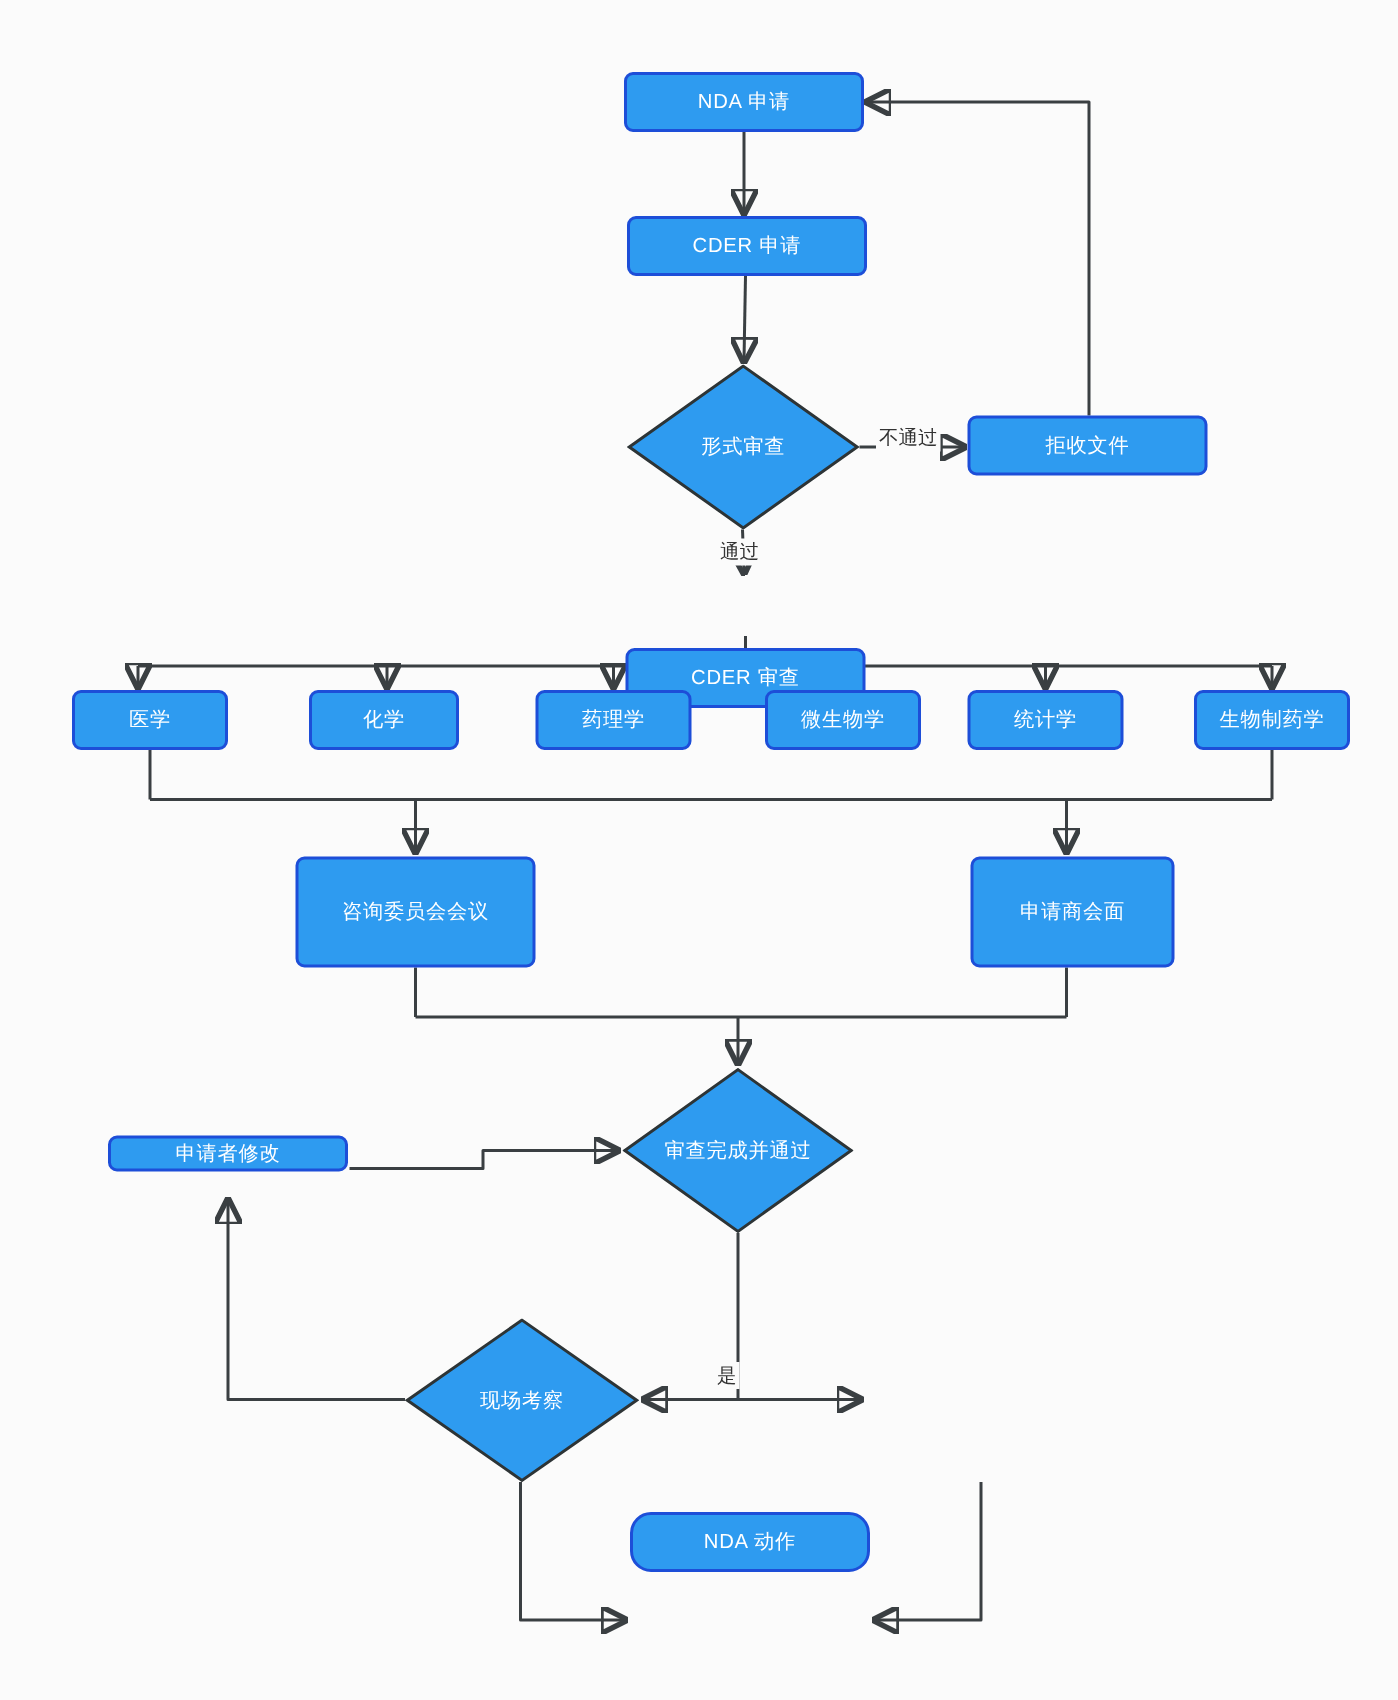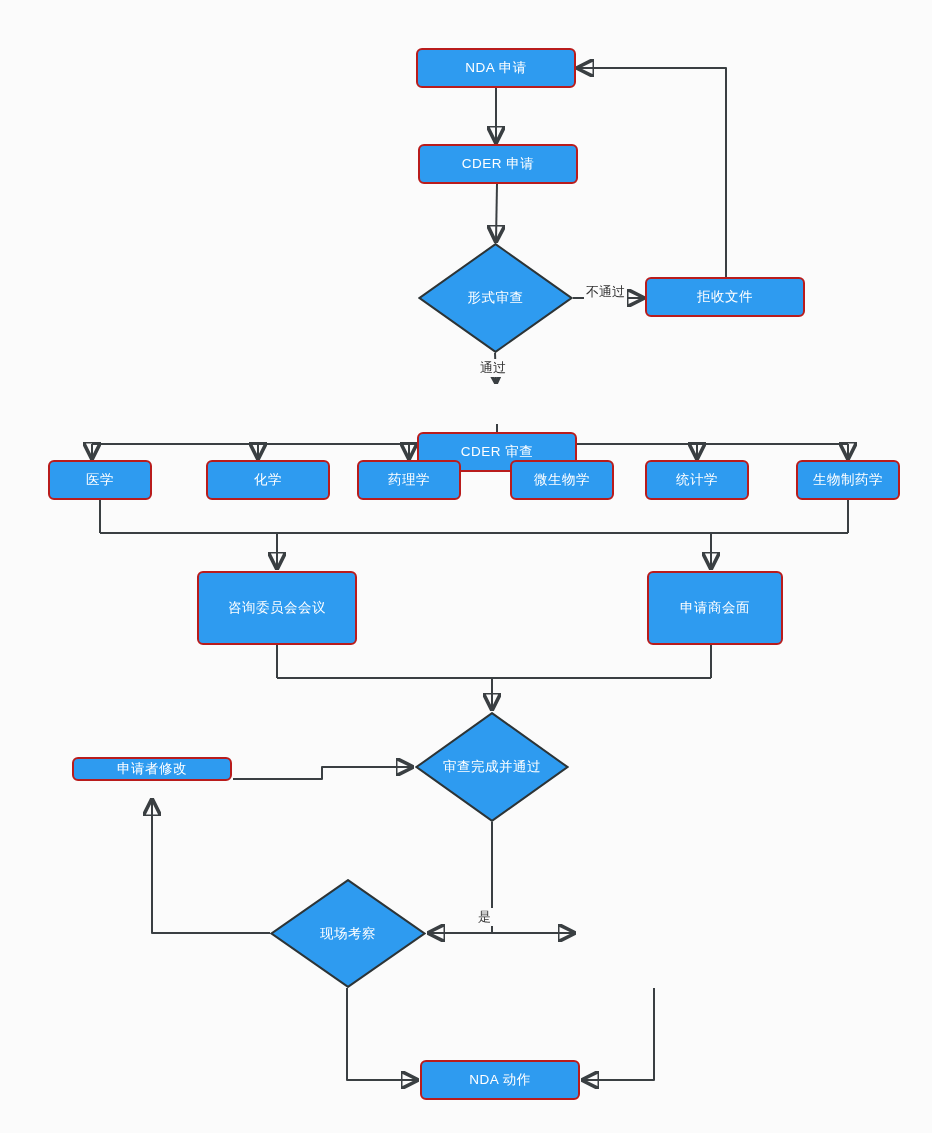--- a/index.html
+++ b/index.html
@@ -37,21 +37,21 @@
     position: relative;
     z-index: 2;
     color: #FFFFFF;
     font-size: 13.5px;
     letter-spacing: 0.5px;
     text-align: center;
     white-space: nowrap;
   }
   .rect-node {
     background: #2E9BF0;
-    border: 2px solid #b91c1c;
+    border: 2px solid #1d4ed8;
     border-radius: 6px;
   }
   .diamond-node { background: transparent; border: none; }
   .diamond-node svg {
     position: absolute;
     left: 0; top: 0;
     width: 100%; height: 100%;
   }
   .diamond-node polygon {
     fill: #2E9BF0;
@@ -130,21 +130,21 @@
   </div>
 
   <div class="node rect-node" style="left:417px; top:384px; width:160px; height:40px;margin-top:48px;">
     <span class="label">CDER 审查</span>
   </div>
 
   <div class="node rect-node" style="left:48px; top:460px; width:104px; height:40px;">
     <span class="label">医学</span>
   </div>
 
-  <div class="node rect-node" style="left:206px; top:460px; width:124px; height:40px;">
+  <div class="node rect-node" style="left:206px; top:460px; width:100px; height:40px;">
     <span class="label">化学</span>
   </div>
 
   <div class="node rect-node" style="left:357px; top:460px; width:104px; height:40px;">
     <span class="label">药理学</span>
   </div>
 
   <div class="node rect-node" style="left:510px; top:460px; width:104px; height:40px;">
     <span class="label">微生物学</span>
   </div>
@@ -162,21 +162,21 @@
   </div>
 
   <div class="node rect-node" style="left:631px; top:571px; width:136px; height:74px;margin-left:16px;">
     <span class="label">申请商会面</span>
   </div>
 
   <div class="node rect-node" style="left:72px; top:757px; width:160px; height:24px;">
     <span class="label">申请者修改</span>
   </div>
 
-  <div class="node rect-node" style="left:420px; top:1060px; width:160px; height:40px;">
+  <div class="node rect-node" style="left:420px; top:1008px; width:160px; height:40px;border-radius:14px;">
     <span class="label">NDA 动作</span>
   </div>
 
   <div class="node diamond-node" style="left:418px; top:243px; width:155px; height:110px;">
     <svg viewBox="0 0 100 100" preserveAspectRatio="none">
       <polygon points="50,1 99,50 50,99 1,50" vector-effect="non-scaling-stroke"></polygon>
     </svg>
     <span class="label">形式审查</span>
   </div>
 

